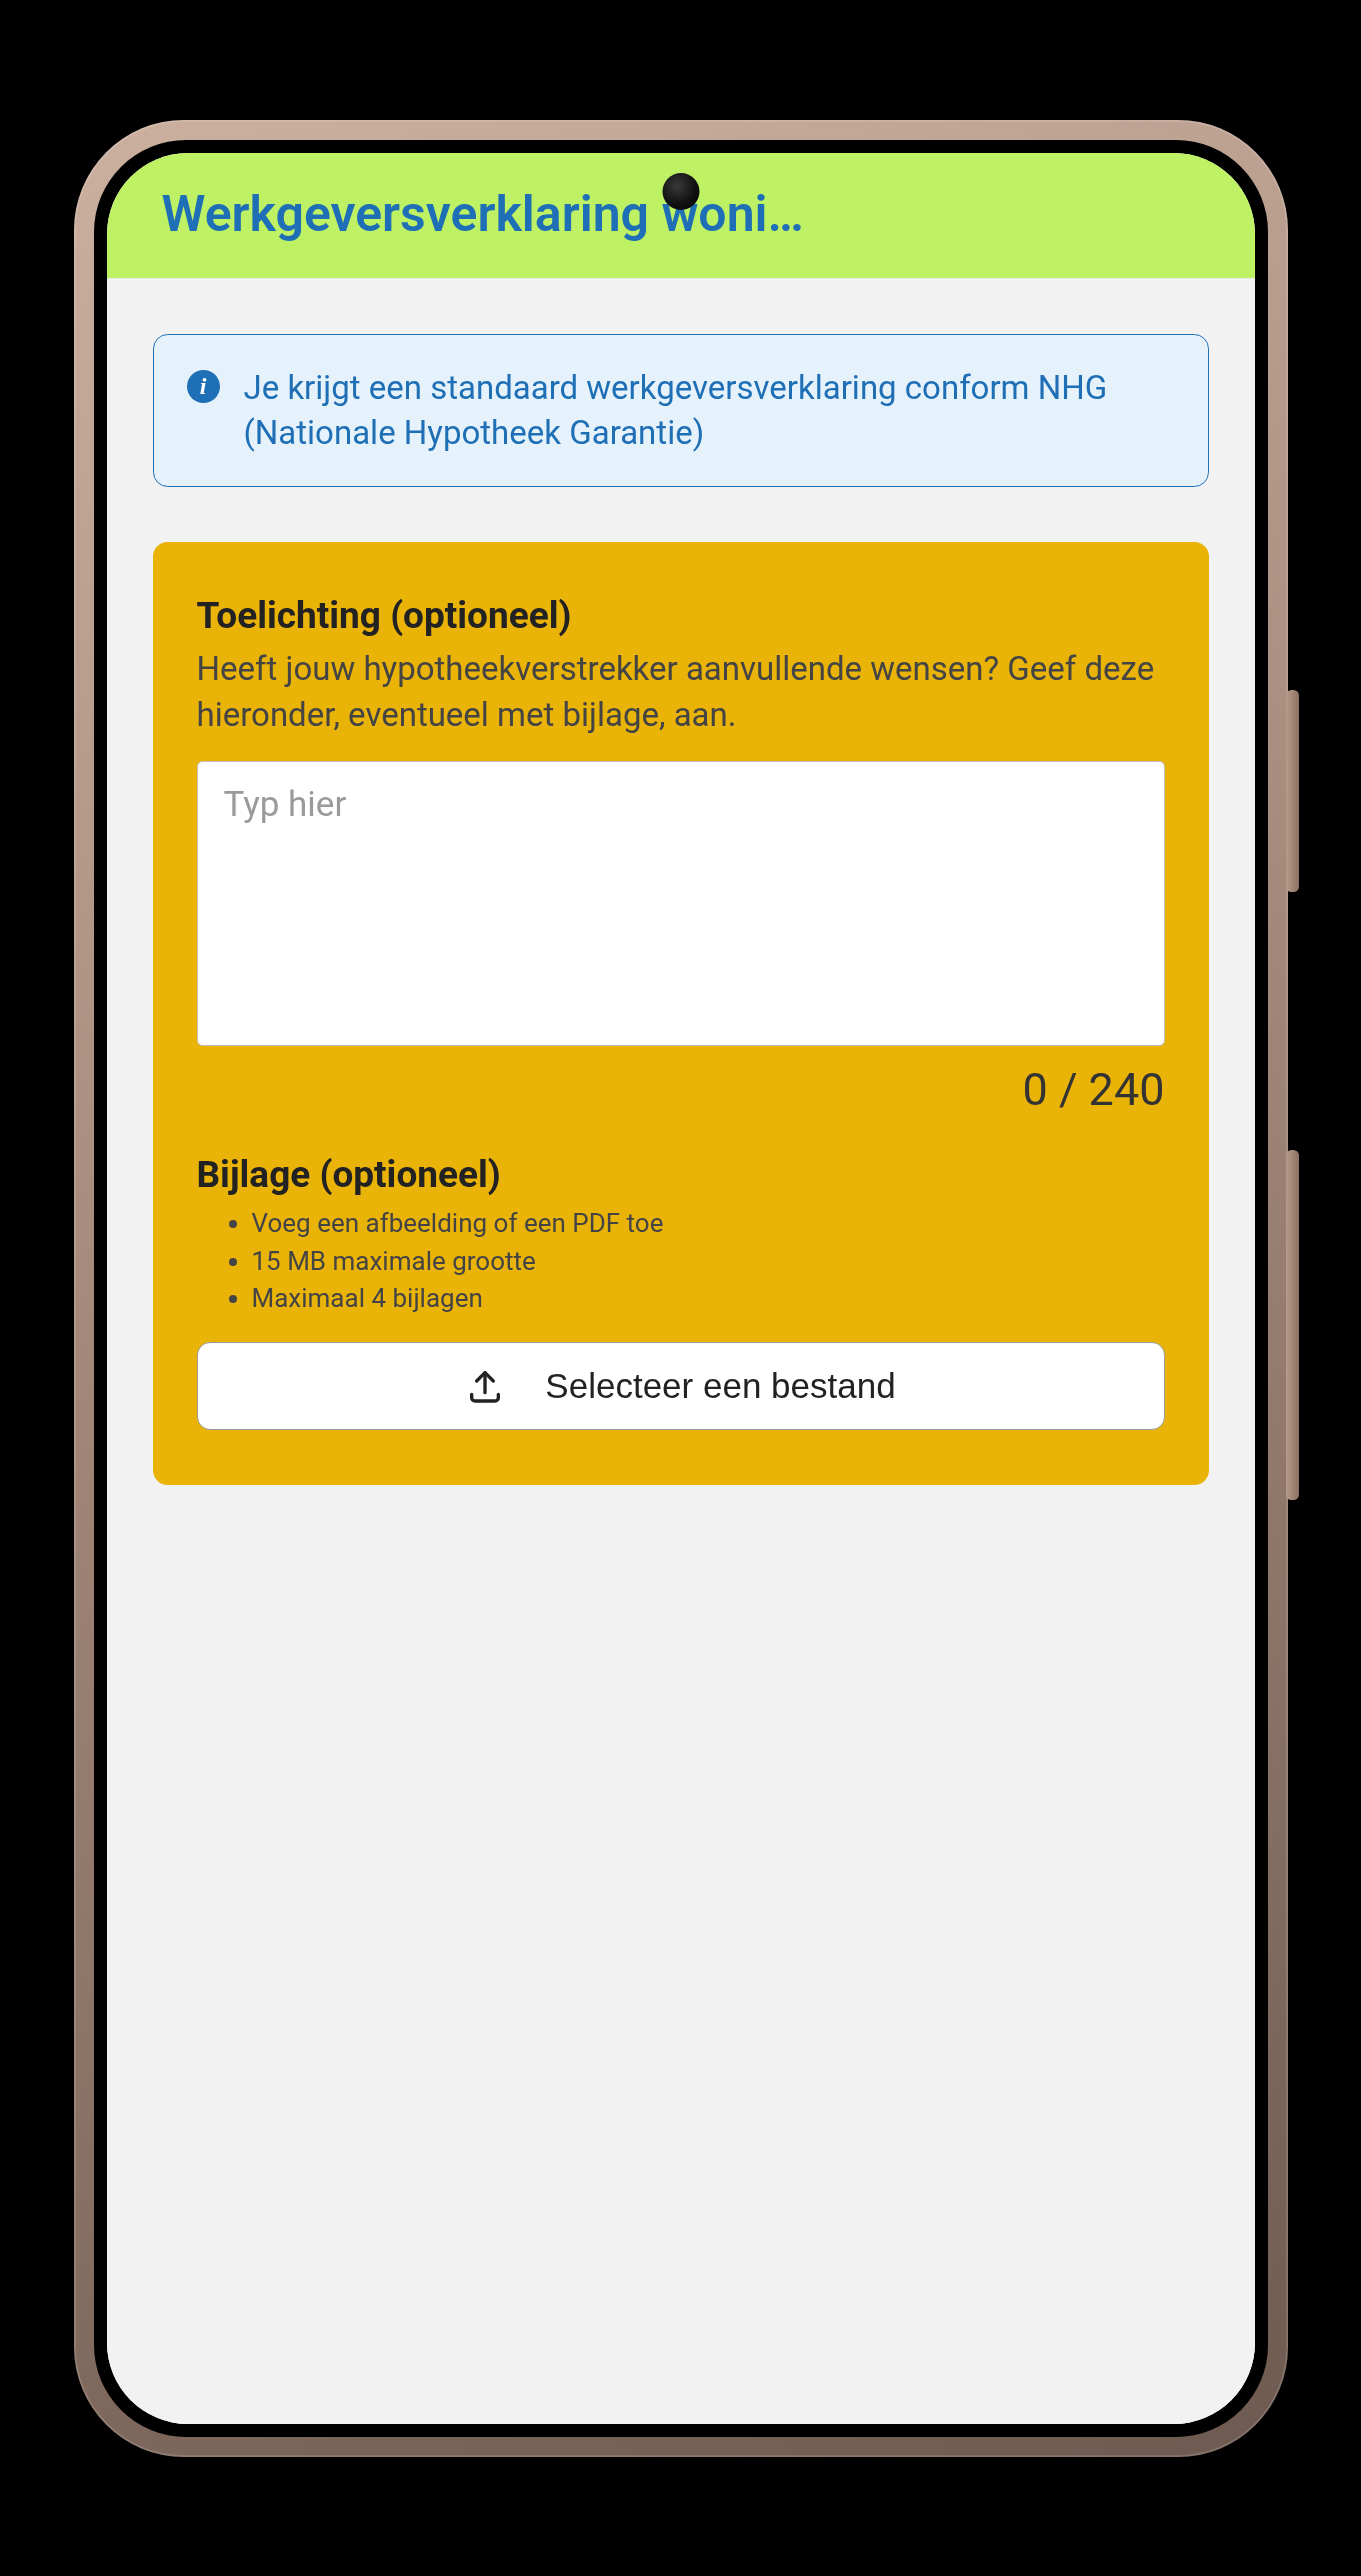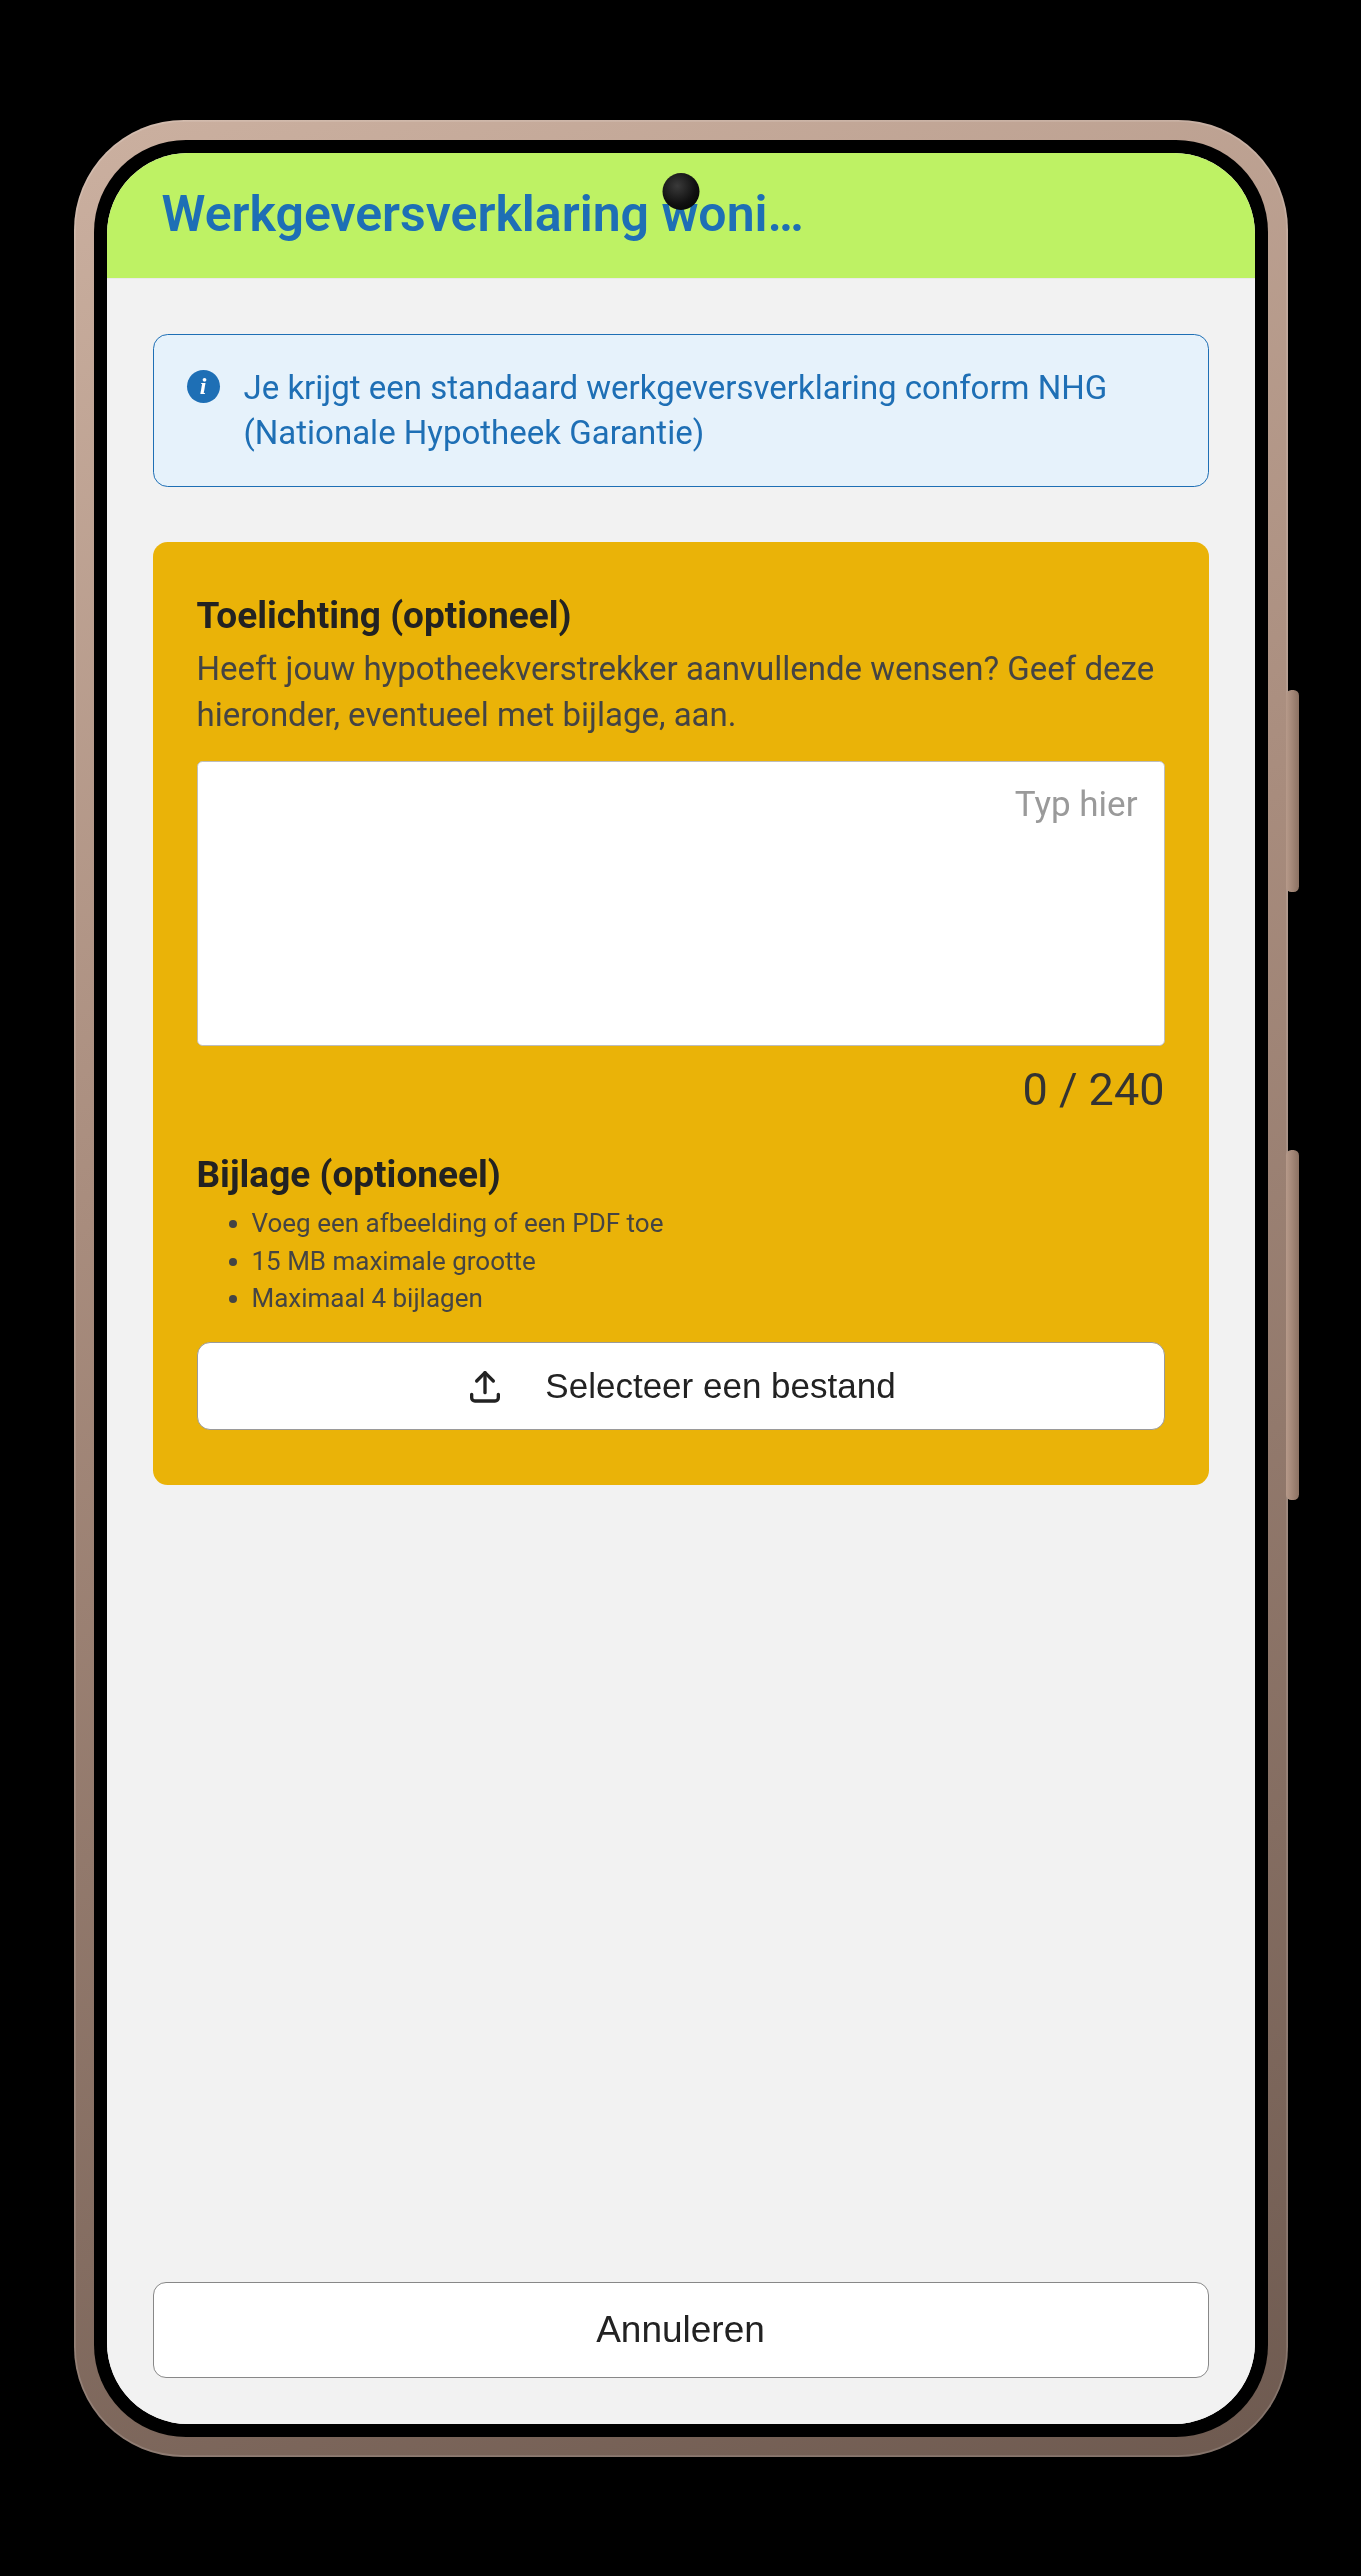--- a/index.html
+++ b/index.html
@@ -139,21 +139,20 @@
   .textarea {
     width: 100%;
     height: 285px;
     border: 1.8px solid #bdbdbd;
     border-radius: 5.5px;
     padding: 22px 26px;
     font-size: 35px;
     font-family: inherit;
     color: #222;
     resize: none;
-    text-align: right;
   }
   .textarea::placeholder { color: #9a9a9a; }
 
   .char-count {
     text-align: right;
     font-size: 45px;
     color: #333;
     margin-top: 13px;
     margin-bottom: 37px;
   }
@@ -255,21 +254,18 @@
               <polyline points="7 9 12 4 17 9"></polyline>
               <line x1="12" y1="4" x2="12" y2="16"></line>
             </svg>
             <span>Selecteer een bestand</span>
           </button>
 
         </div>
       </main>
 
       <footer class="footer">
-        <button class="btn btn-outline">
-          <span>Annuleren</span>
-        </button>
       </footer>
 
     </div>
   </div>
 </div>
 
 
 </body></html>

